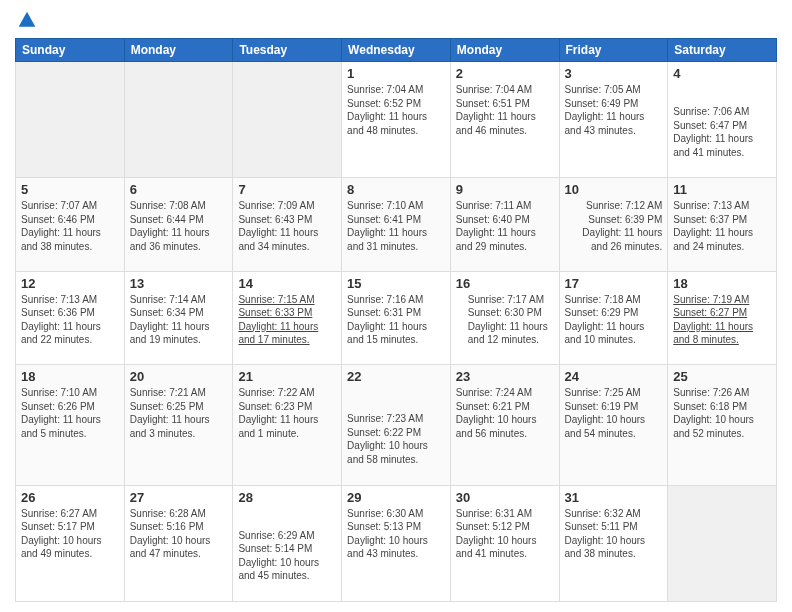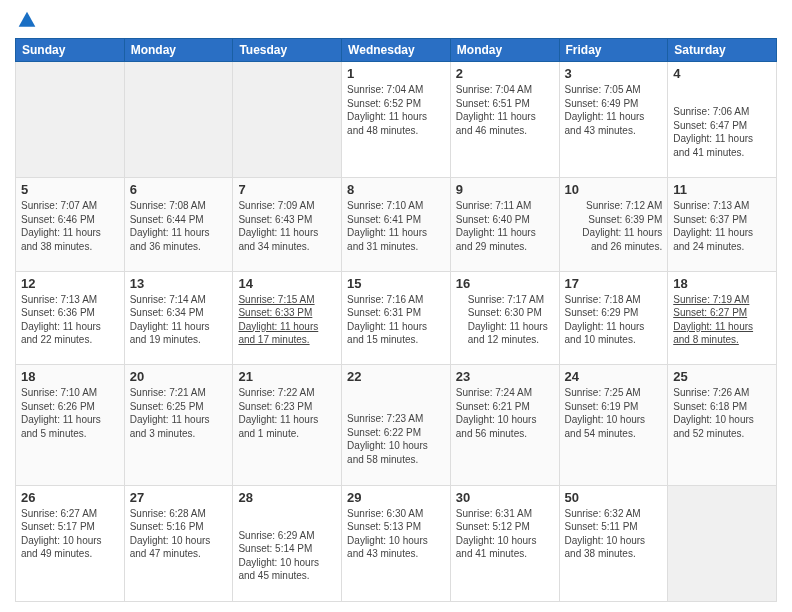--- a/index.html
+++ b/index.html
@@ -330,21 +330,21 @@
 Sunset: 5:13 PM
 Daylight: 10 hours and 43 minutes.</div>
           </td>
           <td>
             <span class="day-number">30</span>
             <div class="day-info" style="white-space: pre-line;">Sunrise: 6:31 AM
 Sunset: 5:12 PM
 Daylight: 10 hours and 41 minutes.</div>
           </td>
           <td>
-            <span class="day-number">50</span>
+            <span class="day-number">31</span>
             <div class="day-info" style="white-space: pre-line;">Sunrise: 6:32 AM
 Sunset: 5:11 PM
 Daylight: 10 hours and 38 minutes.</div>
           </td>
           <td class="empty"></td>
         </tr>
       </tbody>
   </table>
 </div>
 

